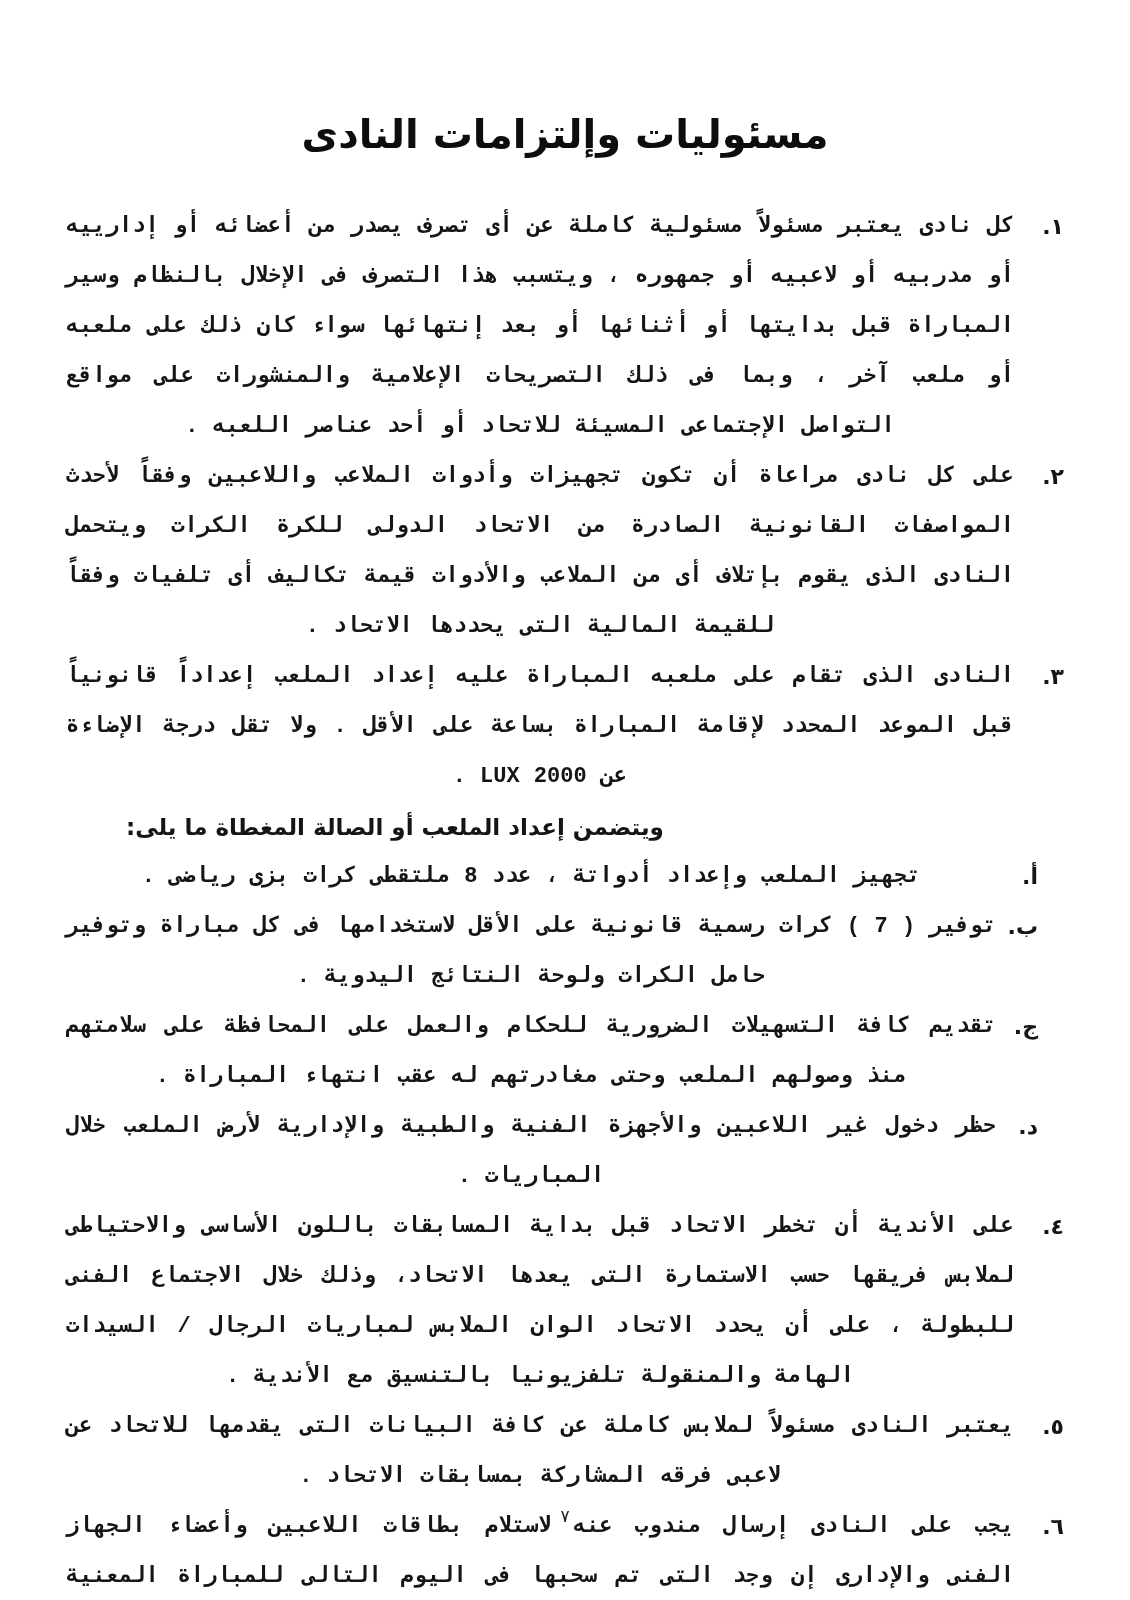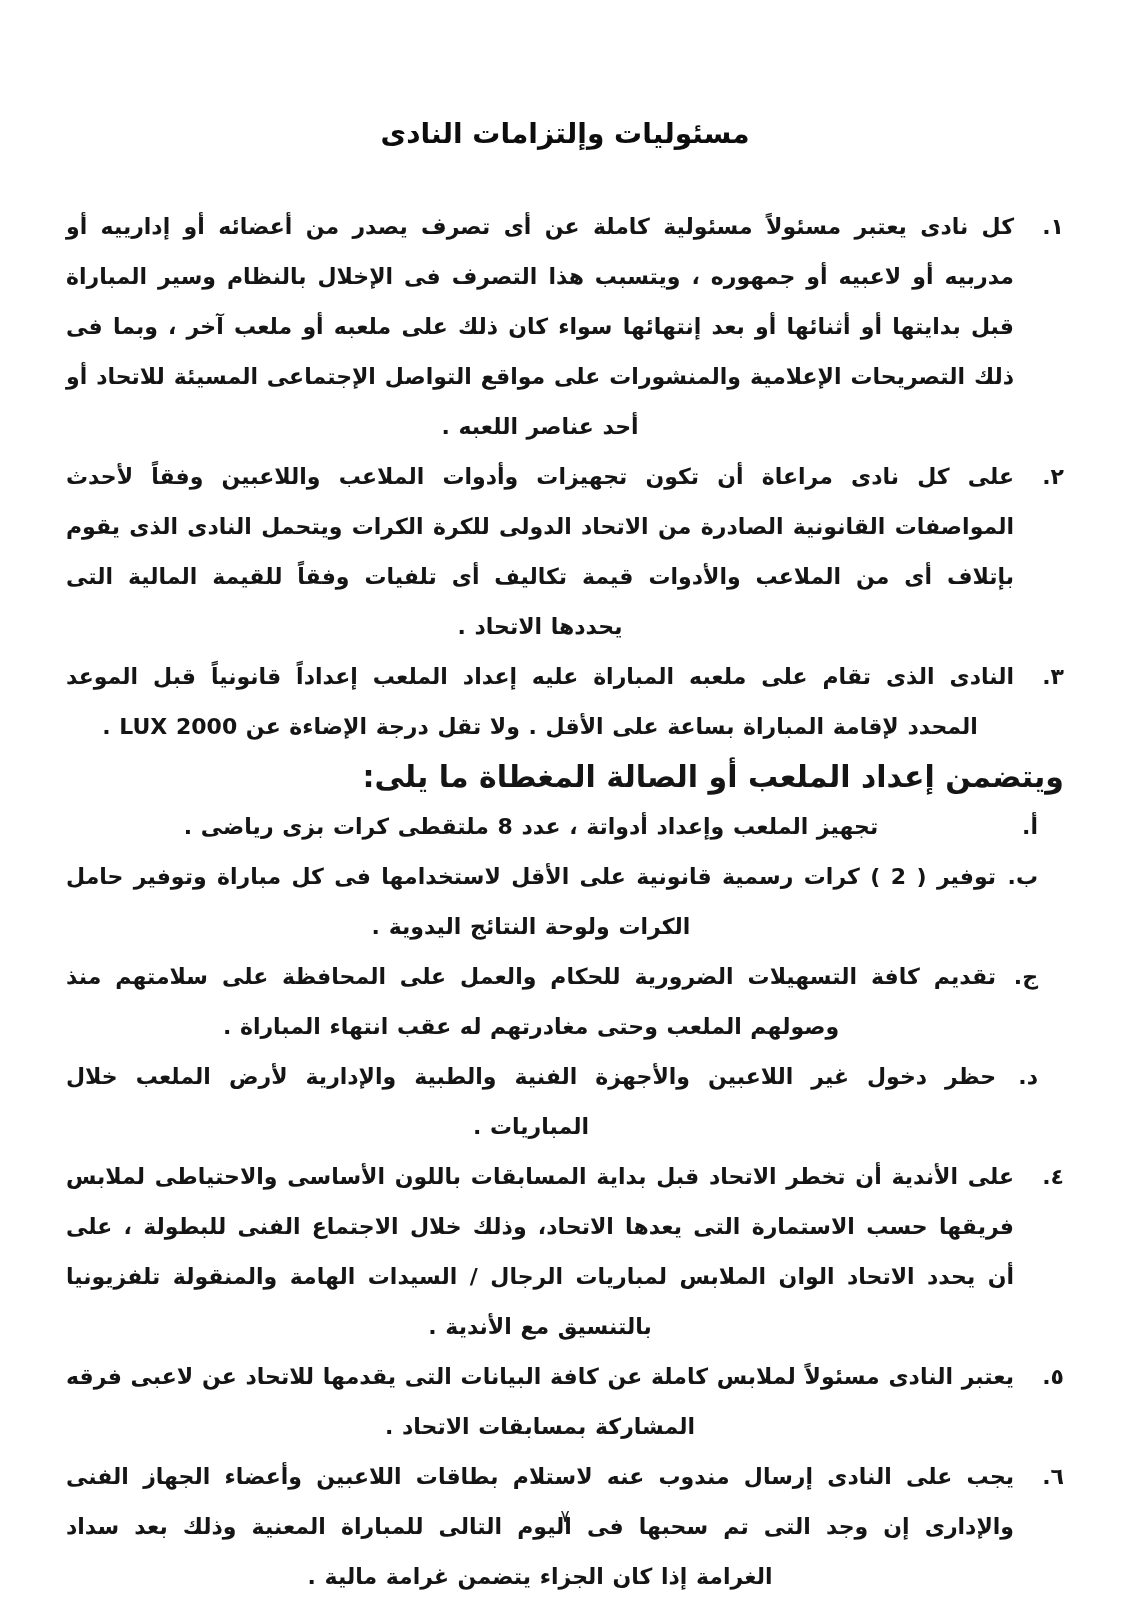--- a/index.html
+++ b/index.html
@@ -20,50 +20,51 @@
     padding: 112px 66px 0 66px;
     direction: rtl;
     font-family: "DejaVu Sans", sans-serif;
     font-weight: bold;
     color: #151515;
     position: relative;
   }
   .doc-title {
     margin: 0 0 46px 0;
     text-align: center;
-    font-size: 28px;
+    font-size: 40px;
     line-height: 44px;
     color: #0d0d0d;
   }
   .item {
     display: flex;
     font-size: 22px;
     line-height: 50px;
   }
   .item .marker {
     flex: 0 0 50px;
     text-align: right;
   }
   .item .text {
     flex: 1 1 auto;
     text-align: justify;
     text-align-last: center;
     word-spacing: 1px;
+    font-family: Liberation Mono, monospace;
   }
   .sub-item {
     margin-right: 26px;
   }
   .sub-item .marker {
     flex: 0 0 42px;
   }
   .intro-line {
     margin: 0;
-    font-size: 30px;
+    font-size: 23px;
     line-height: 50px;
-    text-align: right;
+    text-align: left;
     padding-left: 60px;
   }
   .page-number {
     position: absolute;
     bottom: 74px;
     left: 0;
     right: 0;
     text-align: center;
     font-size: 17px;
     font-weight: normal;
@@ -94,21 +95,21 @@
 
   <p class="intro-line">ويتضمن إعداد الملعب أو الصالة المغطاة ما يلى:</p>
 
   <div class="item sub-item">
     <span class="marker">أ.</span>
     <span class="text">تجهيز الملعب وإعداد أدواتة ، عدد 8 ملتقطى كرات بزى رياضى .</span>
   </div>
 
   <div class="item sub-item">
     <span class="marker">ب.</span>
-    <span class="text">توفير ( 2 ) كرات رسمية قانونية على الأقل لاستخدامها فى كل مباراة وتوفير حامل الكرات ولوحة النتائج اليدوية .</span>
+    <span class="text">توفير ( 7 ) كرات رسمية قانونية على الأقل لاستخدامها فى كل مباراة وتوفير حامل الكرات ولوحة النتائج اليدوية .</span>
   </div>
 
   <div class="item sub-item">
     <span class="marker">ج.</span>
     <span class="text">تقديم كافة التسهيلات الضرورية للحكام والعمل على المحافظة على سلامتهم منذ وصولهم الملعب وحتى مغادرتهم له عقب انتهاء المباراة .</span>
   </div>
 
   <div class="item sub-item">
     <span class="marker">د.</span>
     <span class="text">حظر دخول غير اللاعبين والأجهزة الفنية والطبية والإدارية لأرض الملعب خلال المباريات .</span>

